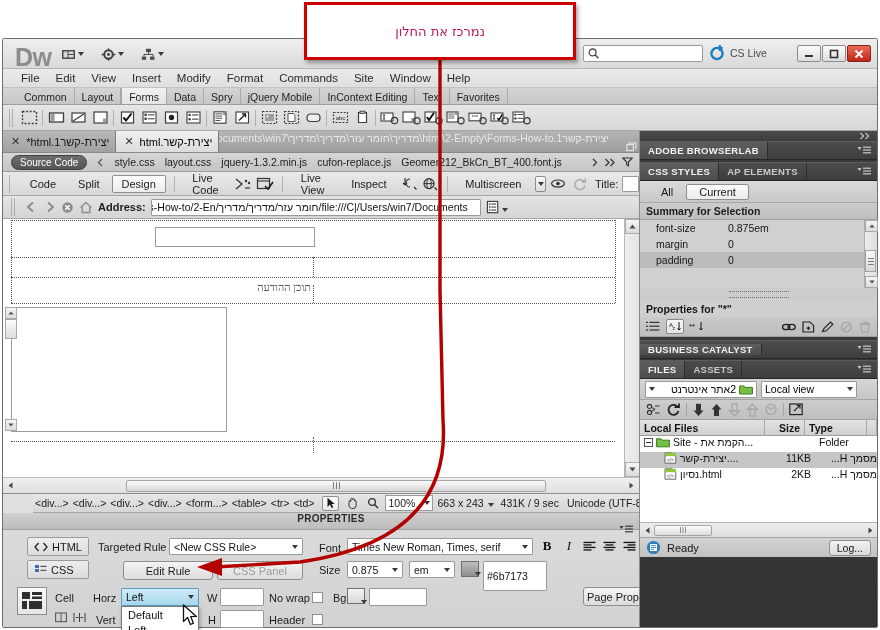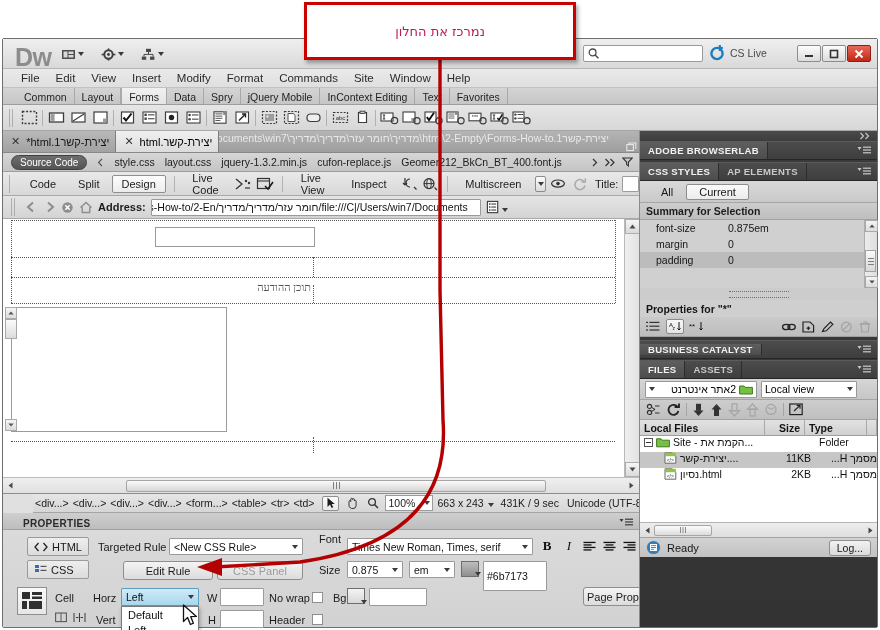--- a/index.html
+++ b/index.html
@@ -279,21 +279,21 @@
 
   
   .props {
     position: absolute; left: 0; top: 474px;
     width: 636px; height: 114px;
     background: linear-gradient(#dcdcdc,#d2d2d2);
   }
   .props-header {
     height: 17px; background: linear-gradient(#cfcfcf,#bdbdbd);
     border-bottom: 1px solid #a1a1a1;
-    display: flex; align-items: flex-end; padding-left: 20px;
+    display: flex; align-items: center; padding-left: 20px; flex-direction: column;
   }
   .props-title { font-size: 10px; font-weight: bold; color: #2a2a2a; letter-spacing:.3px; }
   .panel-menu-ico { margin-left: auto; margin-right: 6px; }
 
   .props-body { position: relative; height: 97px; }
   .pp-label { position:absolute; font-size:11px; color:#1b1b1b; }
   .pp-input {
     position:absolute; background:#fff; border:1px solid #9a9a9a; border-radius:1px;
     font-size:10.5px; color:#111; display:flex; align-items:center; padding-left:3px;
   }
@@ -1054,21 +1054,21 @@
         </div>
 
         <div class="pp-label" style="left:95px; top:11px;">Targeted Rule</div>
         <div class="pp-select" style="left:166px; top:8px; width:134px; height:17px;">
           <span>&lt;New CSS Rule&gt;</span>
           <span class="caret caret2"></span>
         </div>
         <div class="pp-btn" style="left:120px; top:31px; width:90px; height:19px;">Edit Rule</div>
         <div class="pp-btn dim" style="left:214px; top:31px; width:86px; height:19px;">CSS Panel</div>
 
-        <div class="pp-label" style="left:316px; top:3px;">Font</div>
+        <div class="pp-label" style="left:316px; top:12px;">Font</div>
         <div class="pp-select" style="left:344px; top:8px; width:186px; height:17px;">
           <span>Times New Roman, Times, serif</span>
           <span class="caret caret2"></span>
         </div>
         <div class="fmt-btn" style="left:536px; top:8px; font-weight:bold;">B</div>
         <div class="fmt-btn" style="left:558px; top:8px; font-style:italic;">I</div>
         <div class="fmt-btn" style="left:578px; top:8px;">
           <svg width="13" height="11" viewBox="0 0 13 11">
               <g fill="#111">
                 <rect x="0.5" y="0.8" width="12" height="1.3"></rect>

